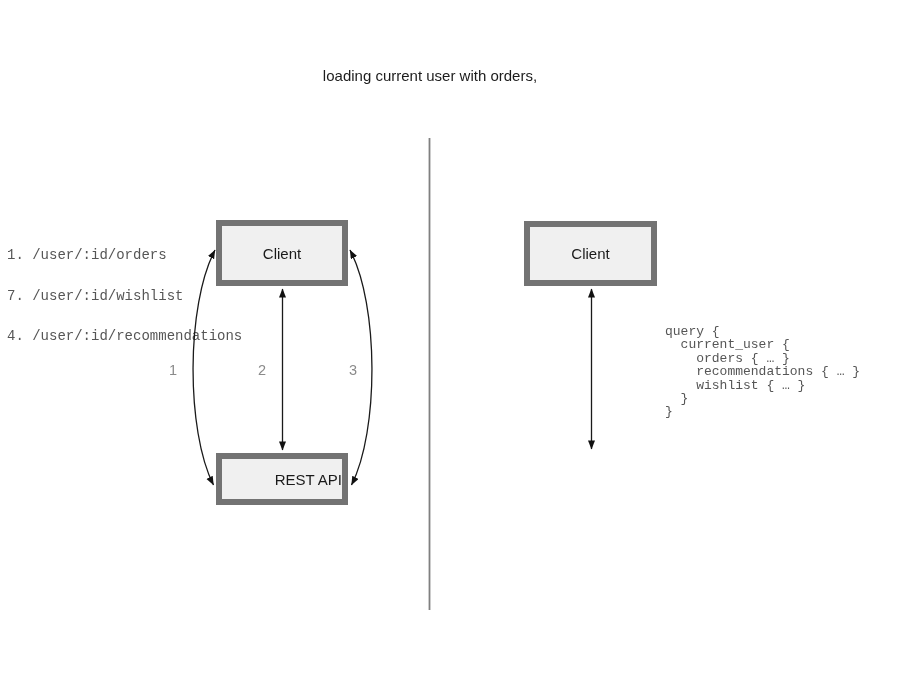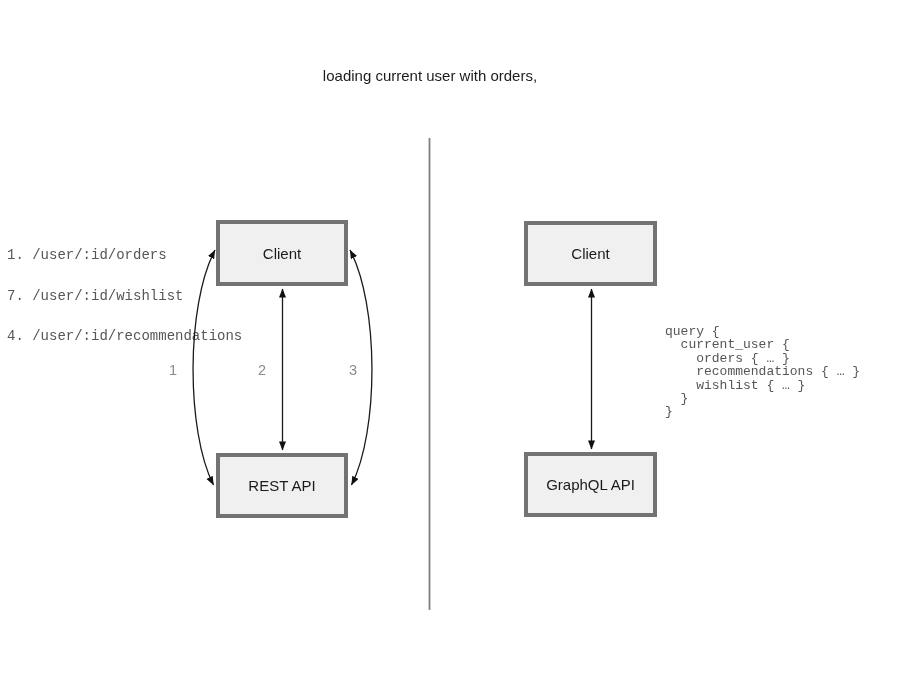--- a/index.html
+++ b/index.html
@@ -33,30 +33,30 @@
     white-space: pre;
   }
   svg.wires {
     position: absolute;
     left: 0;
     top: 0;
   }
   .node {
     position: absolute;
     background: #f0f0f0;
-    border: 4px solid #737373;
+    border: 6px solid #737373;
     display: flex;
     align-items: center;
     justify-content: center;
     font-size: 15px;
     color: #1a1a1a;
     box-sizing: border-box;
   }
   .node-client-left  { left: 216px; top: 175px; width: 132px; height: 66px; }
-  .node-rest-api     { left: 216px; top: 408px; width: 132px; height: 65px; }
+  .node-rest-api     { left: 216px; top: 408px; width: 132px; height: 52px; justify-content: flex-end; }
   .node-client-right { left: 524px; top: 176px; width: 133px; height: 65px; }
   .node-graphql-api  { left: 524px; top: 407px; width: 133px; height: 65px; }
   .arrow-num {
     position: absolute;
     width: 20px;
     text-align: center;
     font-size: 14.5px;
     color: #8a8a8a;
   }
   .num-1 { left: 163px; top: 317px; }
@@ -112,23 +112,20 @@
   </div>
 
   <div class="node node-rest-api">
     <span>REST API</span>
   </div>
 
   <div class="node node-client-right">
     <span>Client</span>
   </div>
 
-  <div class="node node-graphql-api">
-    <span>GraphQL API</span>
-  </div>
 
   <div class="arrow-num num-1">1</div>
   <div class="arrow-num num-2">2</div>
   <div class="arrow-num num-3">3</div>
 
   <pre class="query">query {
   current_user {
     orders { … }
     recommendations { … }
     wishlist { … }

